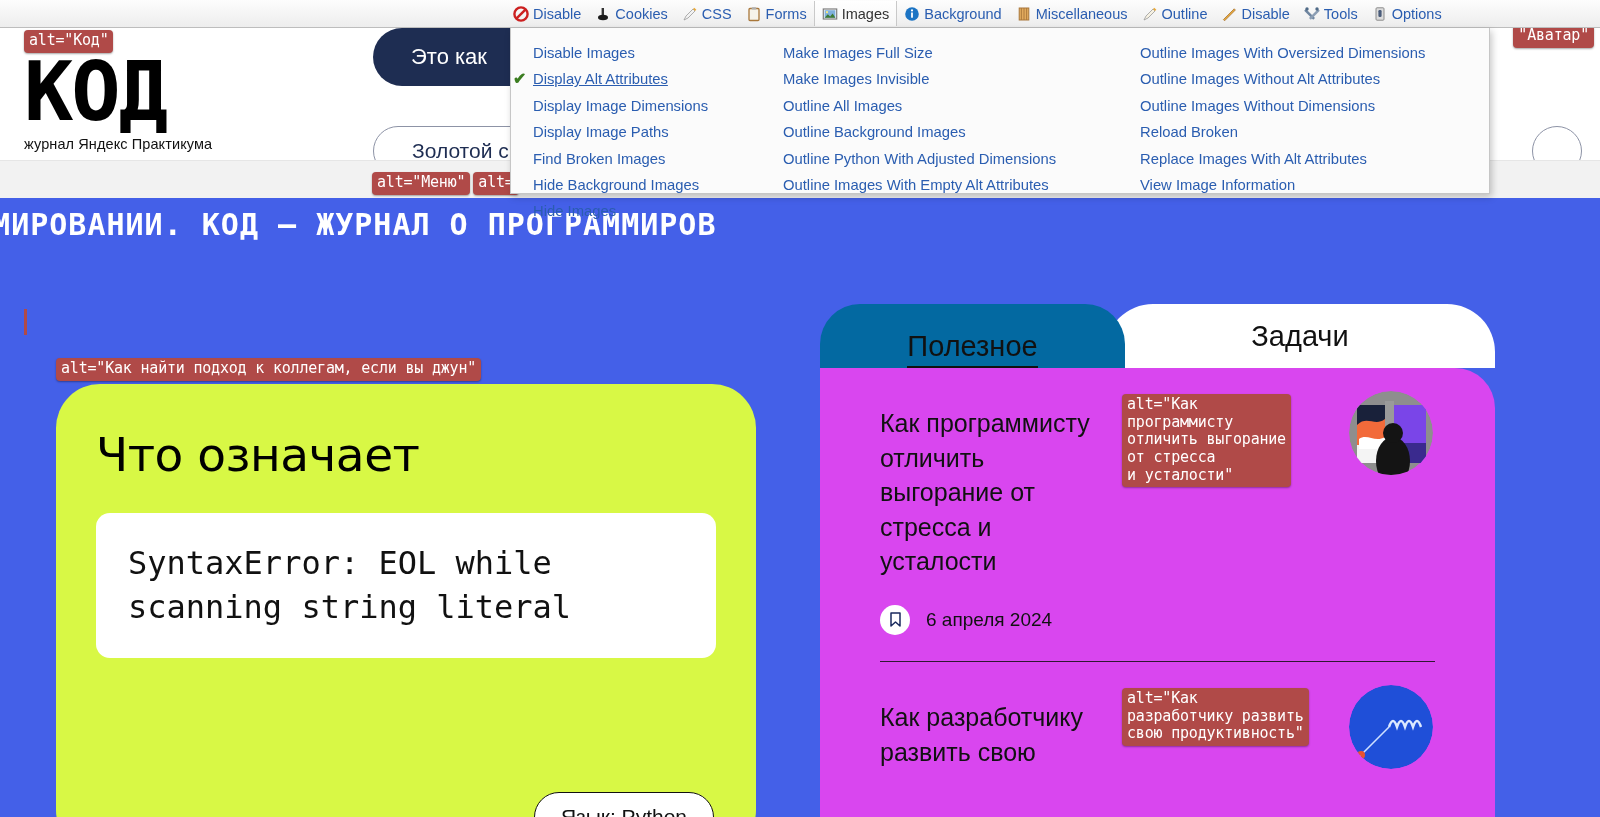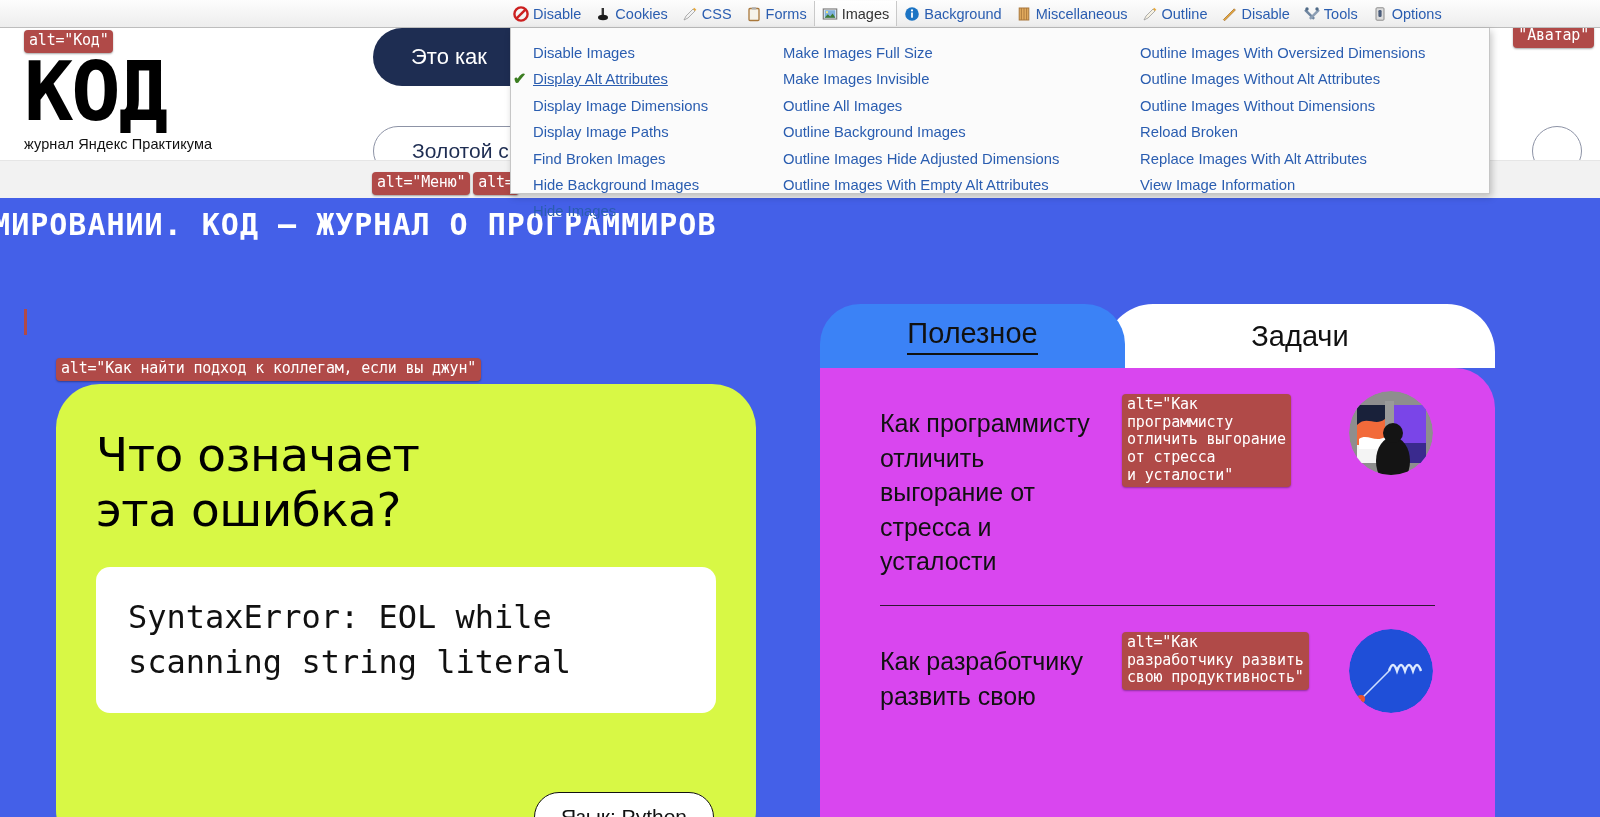--- a/index.html
+++ b/index.html
@@ -119,22 +119,23 @@
 
   
   .right-col { position:absolute; left:820px; top:292px; width: 675px; height: 525px; }
   .tabs-wrap { position:absolute; left:0; top:0; width:675px; height:76px; }
   .tab {
     position:absolute; top:12px; height:64px;
     display:flex; align-items:center; justify-content:center;
     font-size: 29px; color:#111;
   }
   .tab-a {
-    left:0; width: 305px; background:#3b82f6;
+    left:0; width: 305px; background:#0369a1;
     border-radius: 40px 40px 0 0;
+    align-items: flex-end;
   }
   .tab-a .lbl { border-bottom: 2.5px solid #111; padding-bottom:3px; }
   .tab-b {
     left: 285px; width: 390px; background:#ffffff;
     border-radius: 48px 48px 0 0;
   }
   .panel {
     position:absolute; left:0; top:76px; width:675px; height:449px;
     background:#d946ef; border-radius: 0 40px 0 0;
   }
@@ -246,21 +247,20 @@
 
     <div class="left-col">
       <div class="tick"></div>
       <div class="alt-left-card">
         <span class="alt-tag">alt="Как найти подход к коллегам, если вы джун"</span>
       </div>
 
       <div class="green-card">
         <div class="green-title">
           <div>Что означает</div>
-          <div>эта ошибка?</div>
         </div>
         <div class="code-box">
           <div>SyntaxError: EOL while</div>
           <div>scanning string literal</div>
         </div>
 
         <div class="lang-pill">
           <span>Язык: Python</span>
         </div>
       </div>
@@ -273,20 +273,28 @@
         </div>
         <div class="tab tab-a">
           <span class="lbl">Полезное</span>
         </div>
       </div>
 
       <div class="panel">
 
         <div class="article">
           <div class="art-title">Как программисту отличить выгорание от стресса и усталости</div>
+          <div class="art-meta">
+            <span class="bm-circle">
+              <svg width="13" height="15" viewBox="0 0 13 15" aria-hidden="true">
+                <path d="M2 1h9v13l-4.5-4L2 14z" fill="none" stroke="#1a2a5e" stroke-width="1.5" stroke-linejoin="round"></path>
+              </svg>
+            </span>
+            <span class="art-date">6 апреля 2024</span>
+          </div>
           <div class="art-alt">
             <span class="alt-tag">alt="Как
 программисту
 отличить выгорание
 от стресса
 и усталости"</span>
           </div>
           <div class="thumb">
             <svg width="84" height="84" viewBox="0 0 84 84" aria-hidden="true">
               <circle cx="42" cy="42" r="42" fill="#8e8e8e"></circle>
@@ -462,21 +470,21 @@
           <div class="dt-mi">Hide Background Images</div>
           <div class="dt-mi">Hide Images</div>
         </div>
       </div>
 
       <div class="dt-col c2">
         <div class="dt-mi">Make Images Full Size</div>
         <div class="dt-mi">Make Images Invisible</div>
         <div class="dt-mi">Outline All Images</div>
         <div class="dt-mi">Outline Background Images</div>
-        <div class="dt-mi">Outline Images Hide Adjusted Dimensions</div>
+        <div class="dt-mi">Outline Python With Adjusted Dimensions</div>
         <div class="dt-mi">Outline Images With Empty Alt Attributes</div>
       </div>
 
       <div class="dt-col c3">
         <div class="dt-mi">Outline Images With Oversized Dimensions</div>
         <div class="dt-mi">Outline Images Without Alt Attributes</div>
         <div class="dt-mi">Outline Images Without Dimensions</div>
         <div class="dt-mi">Reload Broken</div>
         <div class="dt-mi">Replace Images With Alt Attributes</div>
         <div class="dt-mi">View Image Information</div>

